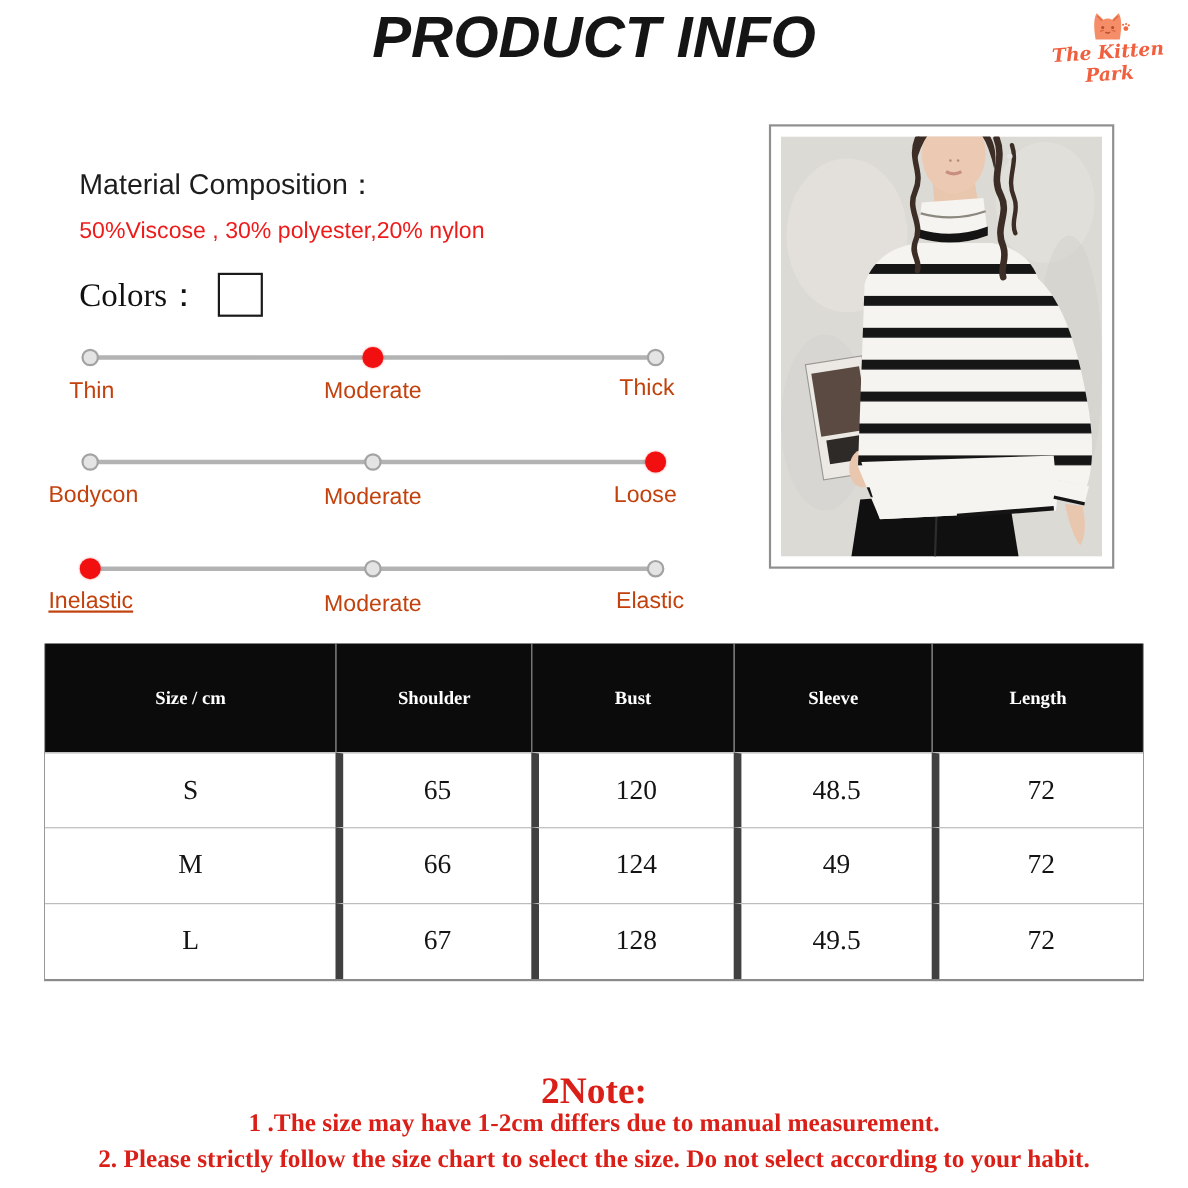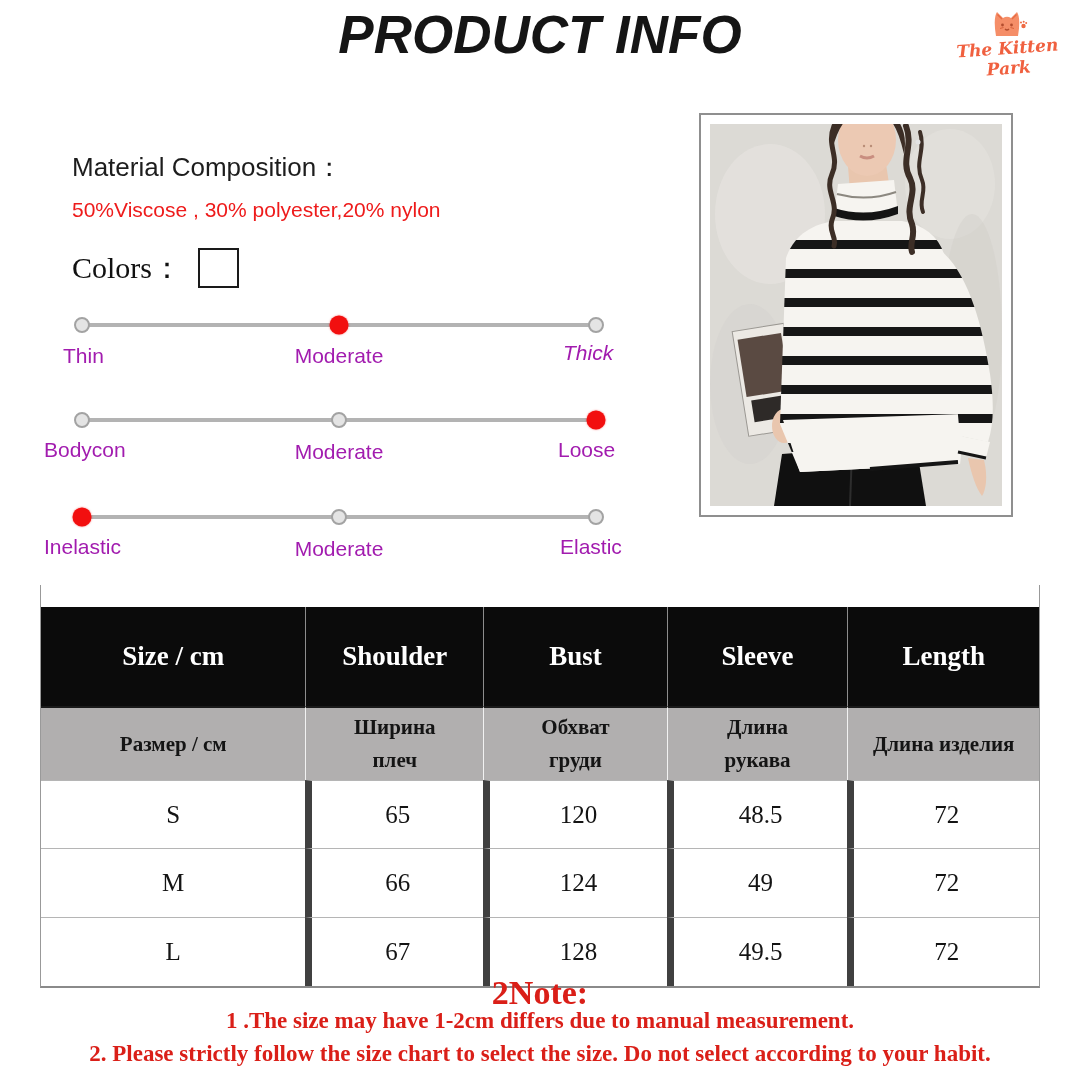--- a/index.html
+++ b/index.html
@@ -32,39 +32,39 @@
   
   .slider { position:absolute; left:82px; width:514px; height:4px; background:#b3b3b3; border-radius:2px; }
   .slider.s1 { top:323px; } .slider.s2 { top:418px; } .slider.s3 { top:515px; }
   .dot {
     position:absolute; top:50%; width:16px; height:16px; border-radius:50%;
     background:#e4e4e4; border:2px solid #a3a3a3; transform:translate(-50%,-50%);
     box-sizing:border-box;
   }
   .dot.left{ left:0; } .dot.mid{ left:50%; } .dot.right{ left:100%; }
   .dot.active { width:19px; height:19px; background:#f20f0f; border:none; box-shadow:0 0 2px rgba(242,15,15,.6); }
-  .slider-label { position:absolute; font-size:21px; color:#a21caf; white-space:nowrap;text-align:center; }
+  .slider-label { position:absolute; font-size:21px; color:#c2410c; white-space:nowrap;text-align:center; }
   .lab-mid { transform:translateX(-50%); }
 
   
   .photo-frame {
     position:absolute; left:699px; top:113px; width:314px; height:404px;
     border:2px solid #8f8f8f; background:#ffffff; box-sizing:border-box; padding:9px;
   }
   .photo-frame svg { width:100%; height:100%; display:block; }
 
   
   .size-table {
     position:absolute; left:40px; top:585px; width:1000px; box-sizing:border-box;
     border-left:1px solid #999; border-right:1px solid #999; border-bottom:2px solid #8a8a8a;
   }
   .t-row { display:grid; grid-template-columns:26.5% 17.8% 18.4% 18.1% 19.2%; }
   .t-cell { display:flex; align-items:center; justify-content:center; text-align:center; box-sizing:border-box; }
   .th-en { height:99px; background:#0b0b0b; color:#ffffff;
-           font-family:"Liberation Serif", serif; font-weight:bold; font-size:27px;margin-top:22px; }
+           font-family:"Liberation Serif", serif; font-weight:bold; font-size:17px; }
   .th-en + .th-en { border-left:1px solid #8d8d8d; }
   .th-ru { height:74px; background:#b1afaf; color:#141414;
            font-family:"Liberation Serif", serif; font-weight:bold; font-size:21px;
            line-height:1.55; white-space:pre-line; border-top:2px solid #1a1a1a; }
   .th-ru + .th-ru { border-left:1px solid #f2f2f2; }
   .td { background:#ffffff; color:#141414; font-family:"Liberation Serif", serif; font-size:25px;
         border-top:1px solid #b5b5b5; }
   .td + .td { border-left:7px solid #404040; }
   .dr1 .td { height:68px; } .dr2 .td { height:69px; } .dr3 .td { height:69px; }
 
@@ -107,37 +107,37 @@
     <span class="color-swatch"></span>
   </div>
 
   <div class="slider s1">
     <span class="dot left"></span>
     <span class="dot mid active"></span>
     <span class="dot right"></span>
   </div>
   <span class="slider-label" style="left:63px;  top:344px;">Thin</span>
   <span class="slider-label lab-mid" style="left:339px; top:344px;">Moderate</span>
-  <span class="slider-label" style="left:563px; top:341px;font-style:italic;">Thick</span>
+  <span class="slider-label" style="left:563px; top:341px;">Thick</span>
 
   <div class="slider s2">
     <span class="dot left"></span>
     <span class="dot mid"></span>
     <span class="dot right active"></span>
   </div>
   <span class="slider-label" style="left:44px;  top:438px;">Bodycon</span>
   <span class="slider-label lab-mid" style="left:339px; top:440px;">Moderate</span>
   <span class="slider-label" style="left:558px; top:438px;">Loose</span>
 
   <div class="slider s3">
     <span class="dot left active"></span>
     <span class="dot mid"></span>
     <span class="dot right"></span>
   </div>
-  <span class="slider-label" style="left:44px;  top:535px;">Inelastic</span>
+  <span class="slider-label" style="left:44px;  top:535px;text-decoration:underline;">Inelastic</span>
   <span class="slider-label lab-mid" style="left:339px; top:537px;">Moderate</span>
   <span class="slider-label" style="left:560px; top:535px;">Elastic</span>
 
   <div class="photo-frame">
     <svg viewBox="0 0 292 382">
       <defs>
         <pattern id="stripes" width="12" height="29" patternUnits="userSpaceOnUse">
           <rect width="12" height="29" fill="#f6f4f0"></rect>
           <rect width="12" height="9" fill="#161616"></rect>
         </pattern>
@@ -189,30 +189,20 @@
   </div>
 
   <div class="size-table">
     <div class="t-row">
       <div class="t-cell th-en">Size / cm</div>
       <div class="t-cell th-en">Shoulder</div>
       <div class="t-cell th-en">Bust</div>
       <div class="t-cell th-en">Sleeve</div>
       <div class="t-cell th-en">Length</div>
     </div>
-    <div class="t-row">
-      <div class="t-cell th-ru">Размер / см</div>
-      <div class="t-cell th-ru">Ширина
-плеч</div>
-      <div class="t-cell th-ru">Обхват
-груди</div>
-      <div class="t-cell th-ru">Длина
-рукава</div>
-      <div class="t-cell th-ru">Длина изделия</div>
-    </div>
     <div class="t-row dr1">
       <div class="t-cell td">S</div>
       <div class="t-cell td">65</div>
       <div class="t-cell td">120</div>
       <div class="t-cell td">48.5</div>
       <div class="t-cell td">72</div>
     </div>
     <div class="t-row dr2">
       <div class="t-cell td">M</div>
       <div class="t-cell td">66</div>

